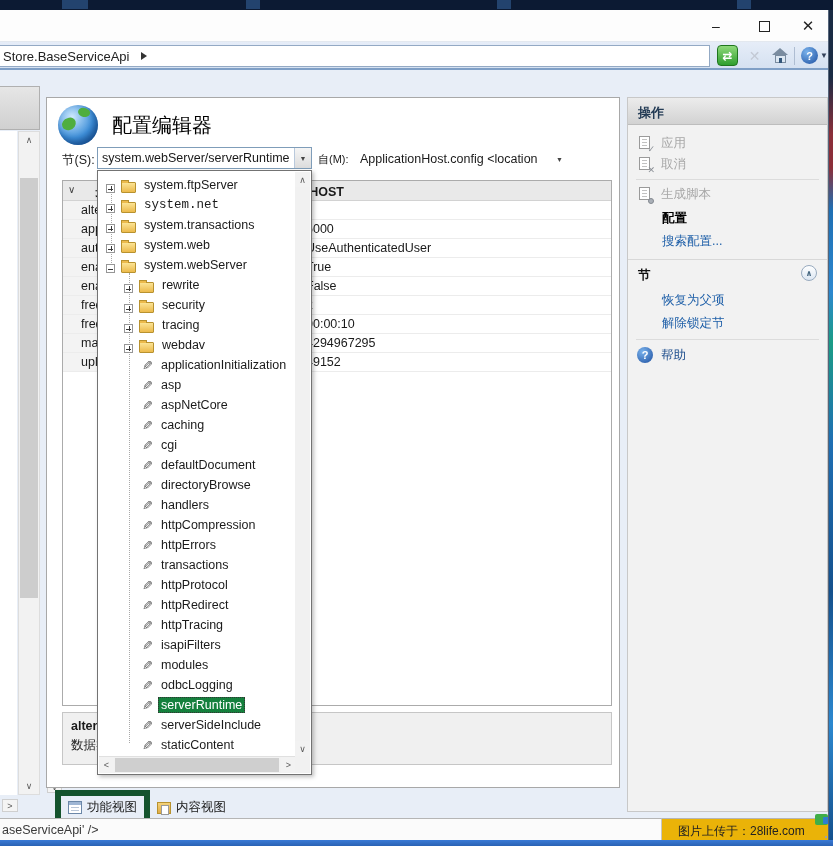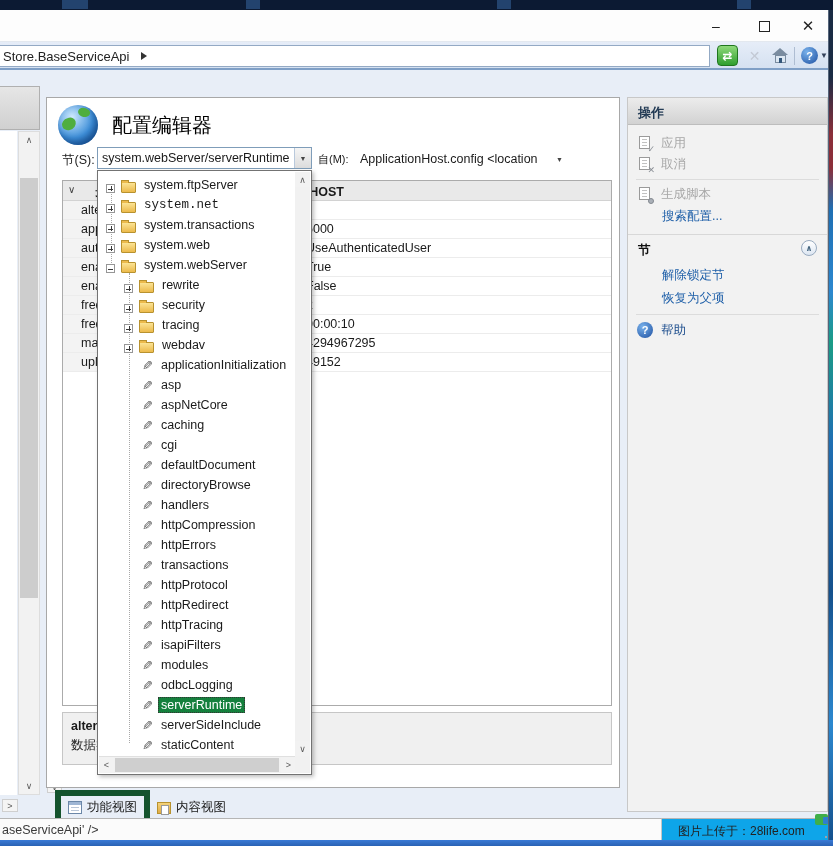--- a/index.html
+++ b/index.html
@@ -122,21 +122,21 @@
   .tab{display:flex;align-items:center;gap:5px;padding:3px 7px}
   .tab.selected{border:6px solid #14532d}
   .i-grid{position:relative;width:14px;height:13px;border:1px solid #6b87a8;background:#fff}
   .i-grid::before{content:"";position:absolute;left:0;top:0;right:0;height:3px;background:#9fb6d4}
   .i-grid::after{content:"";position:absolute;left:2px;top:5px;right:2px;height:6px;background:repeating-linear-gradient(#b9c6d8 0 1px,transparent 1px 3px)}
   .i-content{position:relative;width:14px;height:12px;background:linear-gradient(#f4d27a,#e0ac45);border:1px solid #b8922f}
   .i-content::after{content:"";position:absolute;right:1px;top:2px;width:6px;height:8px;background:#fff;border:1px solid #9a9a9a}
 
   
   #status-left{left:0;top:818px;width:661px;height:22px;background:#fbfbfb;border-top:1px solid #b5b5b5;font-size:12.5px;color:#3a3a3a;padding:4px 0 0 2px}
-  #status-right{left:661px;top:818px;width:172px;height:22px;background:#0ea5e9;border-top:1px solid #b5b5b5;border-left:1px solid #c6c6c6;font-size:12px;color:#222;padding:4px 0 0 16px;white-space:nowrap}
+  #status-right{left:661px;top:818px;width:172px;height:22px;background:#eab308;border-top:1px solid #b5b5b5;border-left:1px solid #c6c6c6;font-size:12px;color:#222;padding:4px 0 0 16px;white-space:nowrap}
   #wm-icon{position:absolute;right:5px;top:-5px;width:13px;height:11px;background:#3fae49;border-radius:2px}
   #wm-icon::after{content:"";position:absolute;right:-2px;top:3px;width:7px;height:7px;background:#2e7fd0;border-radius:1px}
   #grip{position:absolute;right:2px;bottom:2px;width:2px;height:2px;background:#9aa4ad;box-shadow:-4px 0 #9aa4ad,0 -4px #9aa4ad}
   #bottom-strip{left:0;top:840px;width:833px;height:6px;background:linear-gradient(#3a7ad6,#2a62b4)}
   #desktop-sliver{left:828px;top:10px;width:5px;height:830px;background:linear-gradient(#1a2b44 0%,#1a2b44 8%,#8b2f3a 15%,#8b2f3a 19%,#1f6fb3 24%,#2c88cf 34%,#1b9c86 40%,#1f6fb3 52%,#15518d 70%,#2c88cf 86%,#15518d 100%);border-left:1px solid #55657a}
 </style>
 </head>
 <body>
 
 <div id="top-strip" class="abs">
@@ -410,24 +410,25 @@
         <span class="lbl">取消</span>
       </div>
       <div class="act-sep"></div>
       <div class="act-item disabled">
         <span class="act-ico">
           <span class="doc"></span>
           <span class="badge-dot"></span>
         </span>
         <span class="lbl">生成脚本</span>
       </div>
+      <div class="act-group">配置</div>
       <div class="act-link">搜索配置...</div>
       <div class="act-section"><span>节</span><span class="circle-btn">∧</span></div>
+      <div class="act-link">恢复为父项</div>
       <div class="act-link">解除锁定节</div>
-      <div class="act-link">恢复为父项</div>
       <div class="act-sep"></div>
       <div class="act-help">
         <span class="help-circle">?</span>
         <span class="lbl">帮助</span>
       </div>
     </div>
 </div>
 
 <div id="tabs" class="abs">
   <div class="tab selected">

